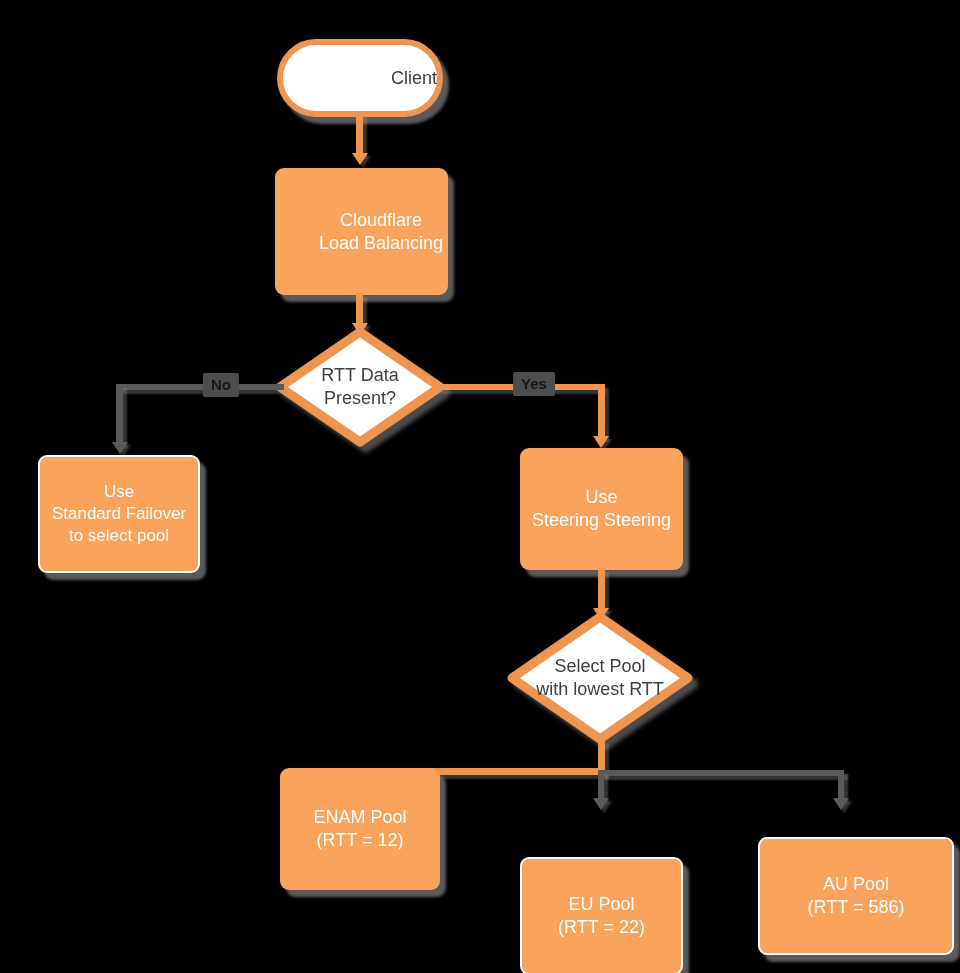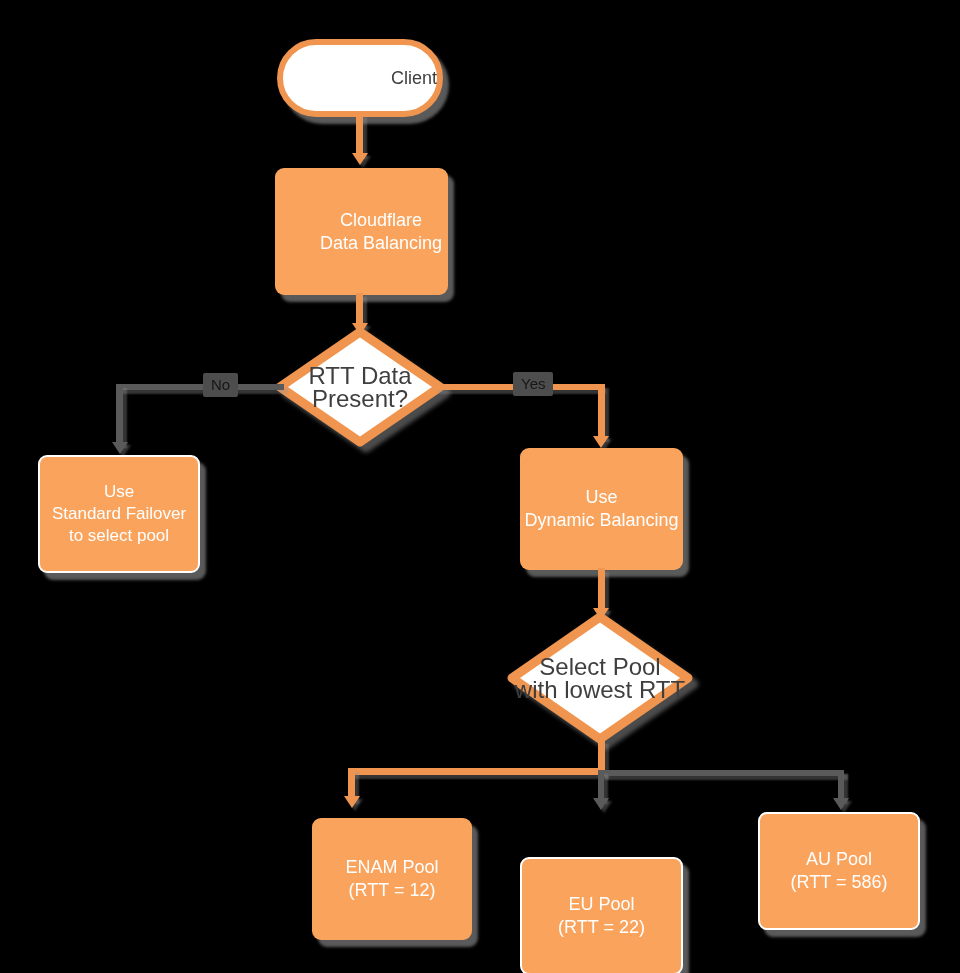--- a/index.html
+++ b/index.html
@@ -39,57 +39,57 @@
     display:flex;justify-content:flex-end;align-items:center;
     color:var(--node_text_dark);font-size:18px;
   }
 
   .diamond-wrap{position:absolute;}
   .diamond-wrap svg{display:block;filter:drop-shadow(6px 6px 2px rgba(150,150,150,0.5));}
   .diamond-wrap polygon{fill:#FFFFFF;stroke:var(--node_stroke);stroke-width:9;stroke-linejoin:round;}
   .diamond-text{
     position:absolute;inset:0;
     display:flex;flex-direction:column;justify-content:center;align-items:center;
-    color:var(--node_text_dark);font-size:24px;line-height:23px;text-align:center;
+    color:var(--node_text_dark);font-size:18px;line-height:23px;text-align:center;
   }
 
   .line{position:absolute;}
   .line.orange{background:var(--node_stroke);box-shadow:4px 4px 2px rgba(150,150,150,0.35);}
   .line.gray{background:var(--gray_line);box-shadow:4px 4px 2px rgba(150,150,150,0.35);}
 
   .arrow-down{
     position:absolute;width:0;height:0;
     border-left:8px solid transparent;border-right:8px solid transparent;
     border-top:12px solid var(--node_stroke);
     filter:drop-shadow(3px 3px 1px rgba(150,150,150,0.35));
   }
   .arrow-down.gray{border-top-color:var(--gray_line);}
 
   .edge-label{
     position:absolute;
     background:var(--label_bg);color:var(--label_text);
-    font-size:15px;line-height:20px;padding:2px 8px;border-radius:2px;
+    font-size:15px;line-height:20px;padding:2px 8px;border-radius:2px;font-weight:bold;
   }
   .bold{font-weight:400;}
 </style>
 </head>
 <body>
 
 <div id="canvas">
 
   <div class="stadium" style="left:277px;top:39px;width:166px;height:78px;">
     <span>Client</span>
   </div>
 
   <div class="line orange" style="left:356px;top:113px;width:7px;height:42px;"></div>
   <div class="arrow-down" style="left:352px;top:153px;"></div>
 
   <div class="box" style="left:275px;top:168px;width:173px;height:127px;padding-left:39px;">
     <span>Cloudflare</span>
-    <span>Data Balancing</span>
+    <span>Load Balancing</span>
   </div>
 
   <div class="line orange" style="left:356px;top:293px;width:7px;height:32px;"></div>
   <div class="arrow-down" style="left:352px;top:323px;"></div>
 
   <div class="diamond-wrap" style="left:274px;top:326px;width:172px;height:122px;">
     <svg width="172" height="122" viewBox="0 0 172 122">
       <polygon points="86,6 166,61 86,116 6,61"></polygon>
     </svg>
     <div class="diamond-text">
@@ -109,21 +109,21 @@
     <span>to select pool</span>
   </div>
 
   <div class="line orange" style="left:434px;top:384px;width:168px;height:6px;"></div>
   <div class="line orange" style="left:598px;top:384px;width:7px;height:54px;"></div>
   <div class="arrow-down" style="left:593px;top:436px;"></div>
   <div class="edge-label" style="left:493px;top:372px;margin-left:20px;">Yes</div>
 
   <div class="box" style="left:520px;top:448px;width:163px;height:122px;">
     <span>Use</span>
-    <span>Dynamic Balancing</span>
+    <span>Steering Steering</span>
   </div>
 
   <div class="line orange" style="left:598px;top:568px;width:7px;height:42px;"></div>
   <div class="arrow-down" style="left:593px;top:608px;"></div>
 
   <div class="diamond-wrap" style="left:506px;top:611px;width:188px;height:134px;">
     <svg width="188" height="134" viewBox="0 0 188 134">
       <polygon points="94,6 182,67 94,128 6,67"></polygon>
     </svg>
     <div class="diamond-text">
@@ -136,30 +136,30 @@
   <div class="line orange" style="left:348px;top:768px;width:257px;height:7px;"></div>
   <div class="line orange" style="left:348px;top:768px;width:7px;height:32px;"></div>
   <div class="arrow-down" style="left:344px;top:796px;"></div>
 
   <div class="line gray" style="left:601px;top:770px;width:243px;height:6px;"></div>
   <div class="line gray" style="left:598px;top:770px;width:6px;height:30px;"></div>
   <div class="arrow-down gray" style="left:593px;top:798px;"></div>
   <div class="line gray" style="left:838px;top:770px;width:6px;height:30px;"></div>
   <div class="arrow-down gray" style="left:833px;top:798px;"></div>
 
-  <div class="box" style="left:280px;top:818px;width:160px;height:122px;margin-left:32px;">
+  <div class="box" style="left:280px;top:768px;width:160px;height:122px;">
     <span>ENAM Pool</span>
     <span>
       <span>(</span><span class="bold">RTT = 12</span><span>)</span>
     </span>
   </div>
 
   <div class="box white-border" style="left:520px;top:812px;width:163px;height:118px;margin-top:45px;">
     <span>EU Pool</span>
     <span>(RTT = 22)</span>
   </div>
 
-  <div class="box white-border" style="left:758px;top:812px;width:162px;height:118px;text-align:center;">
+  <div class="box white-border" style="left:758px;top:837px;width:196px;height:118px;text-align:center;">
     <span>AU Pool</span>
     <span>(RTT = 586)</span>
   </div>
 
 </div>
 
 </body></html>

